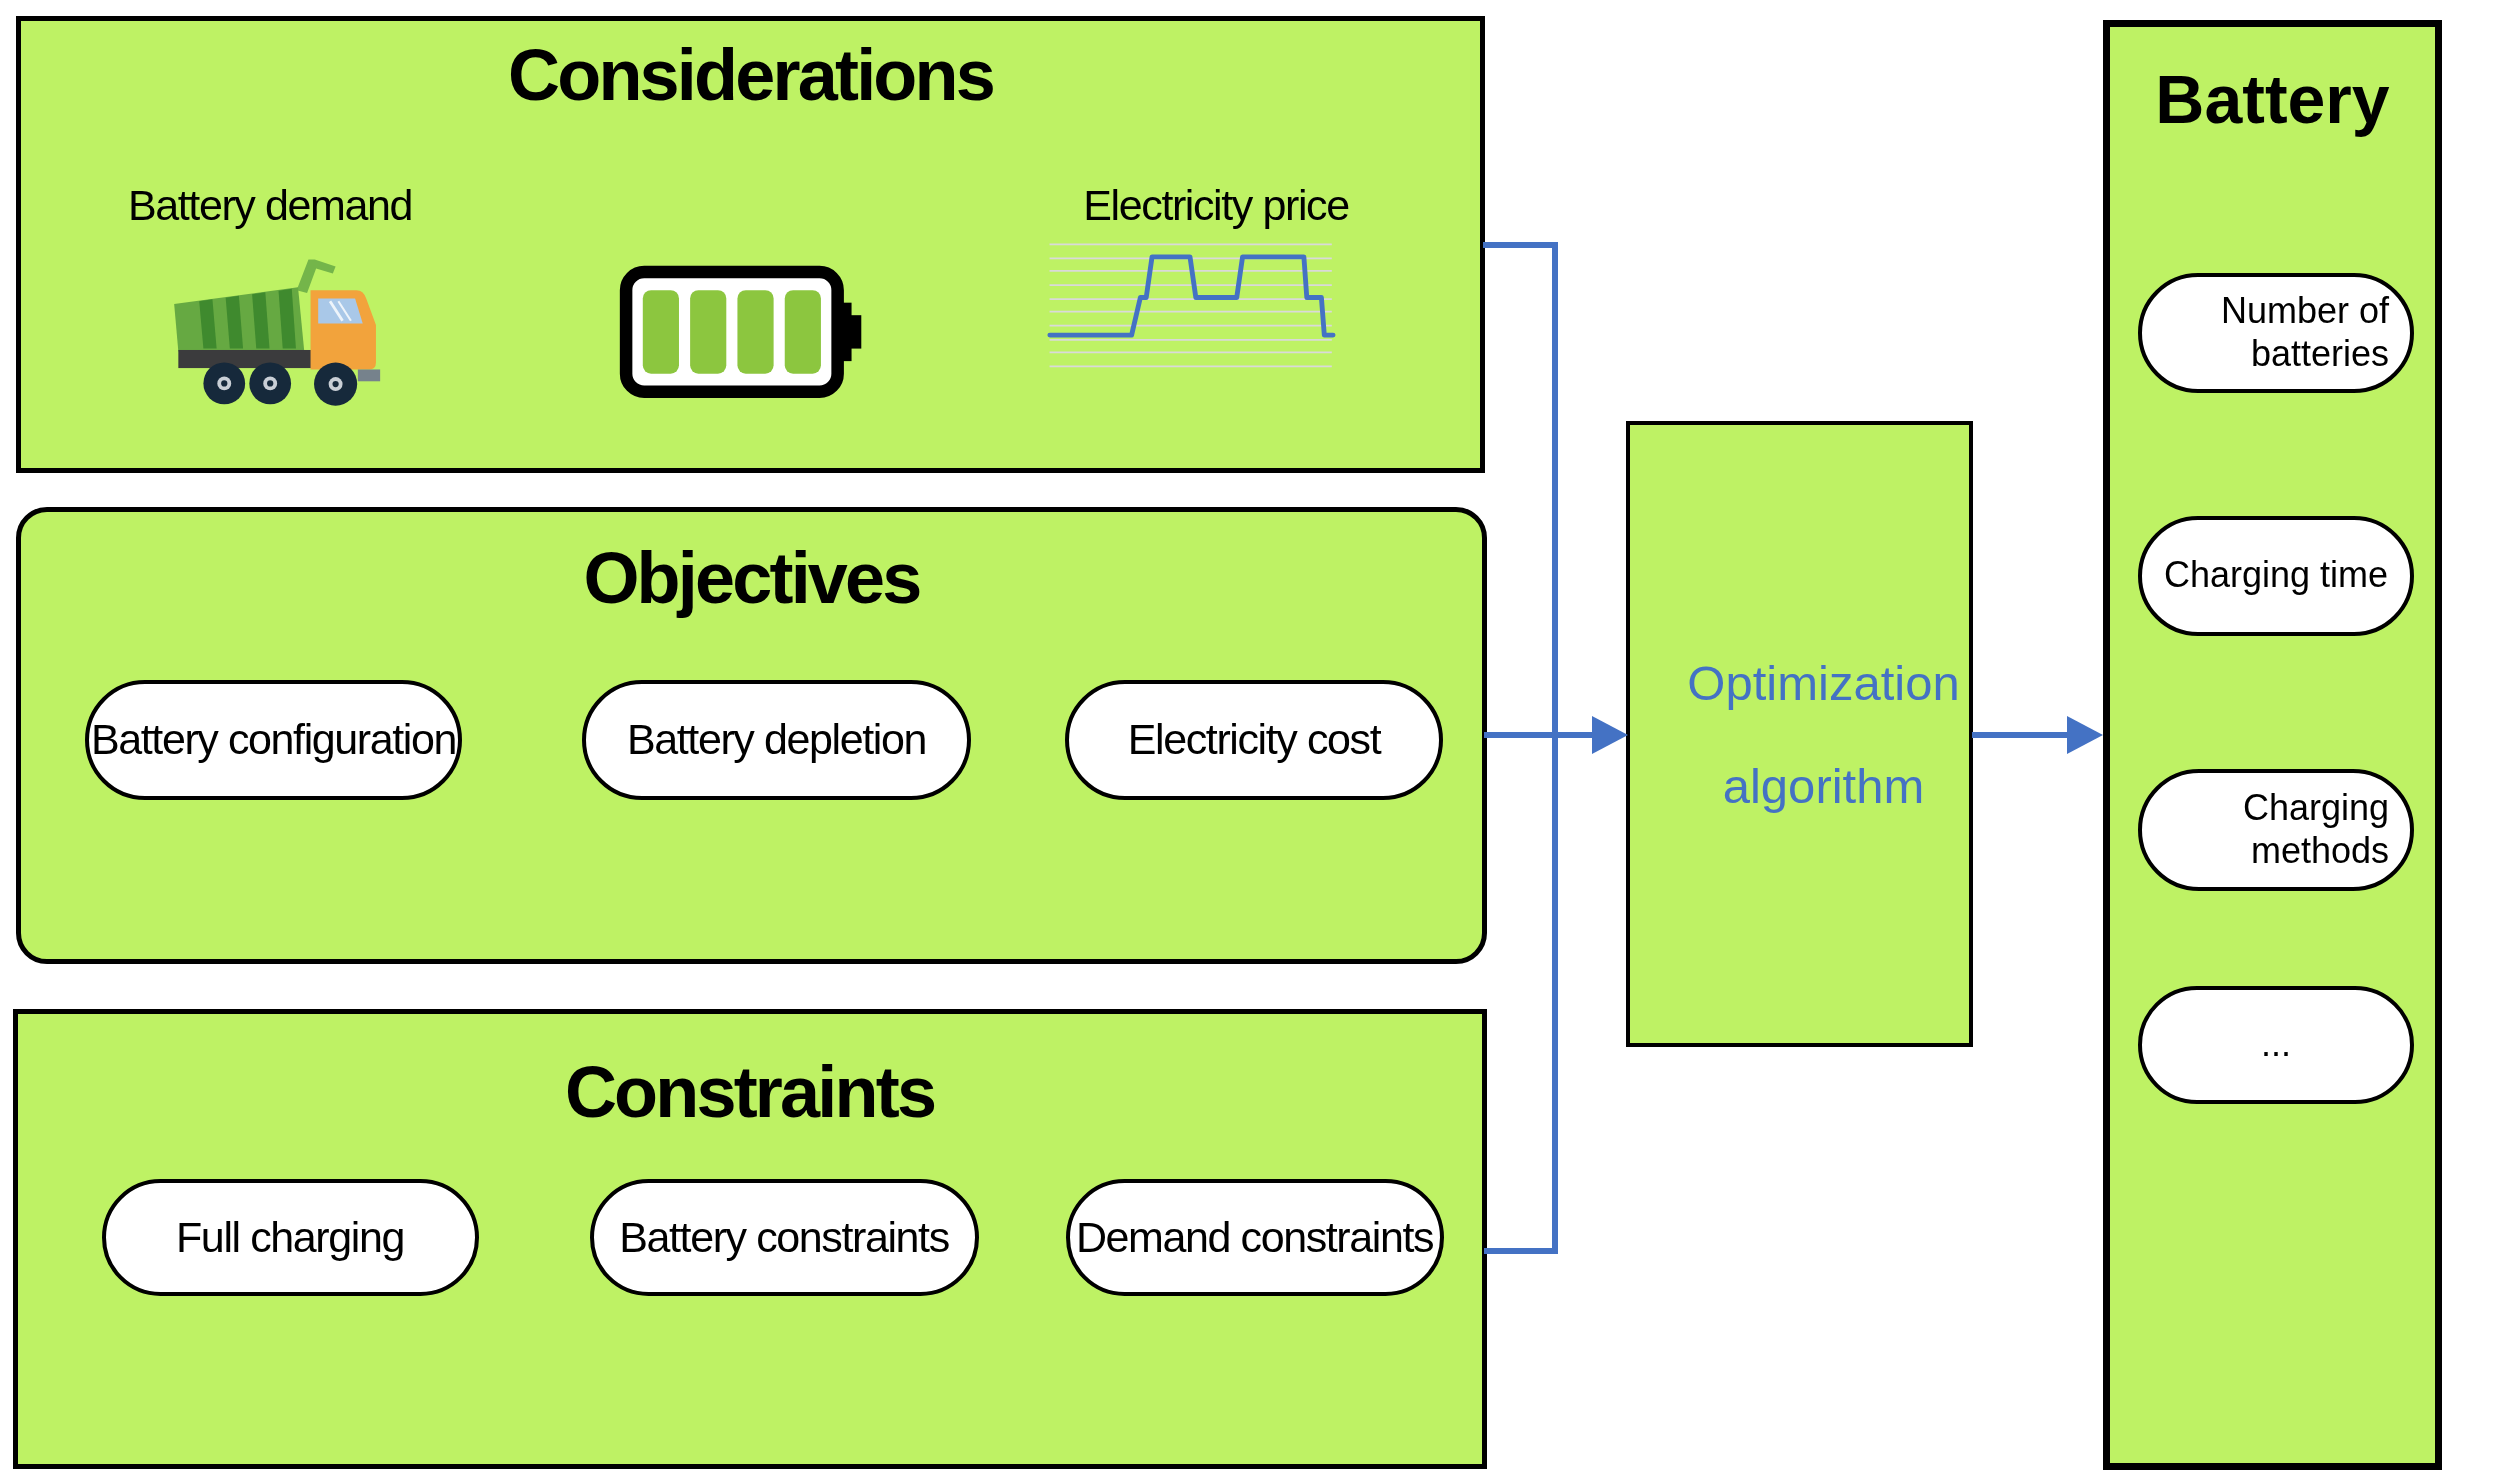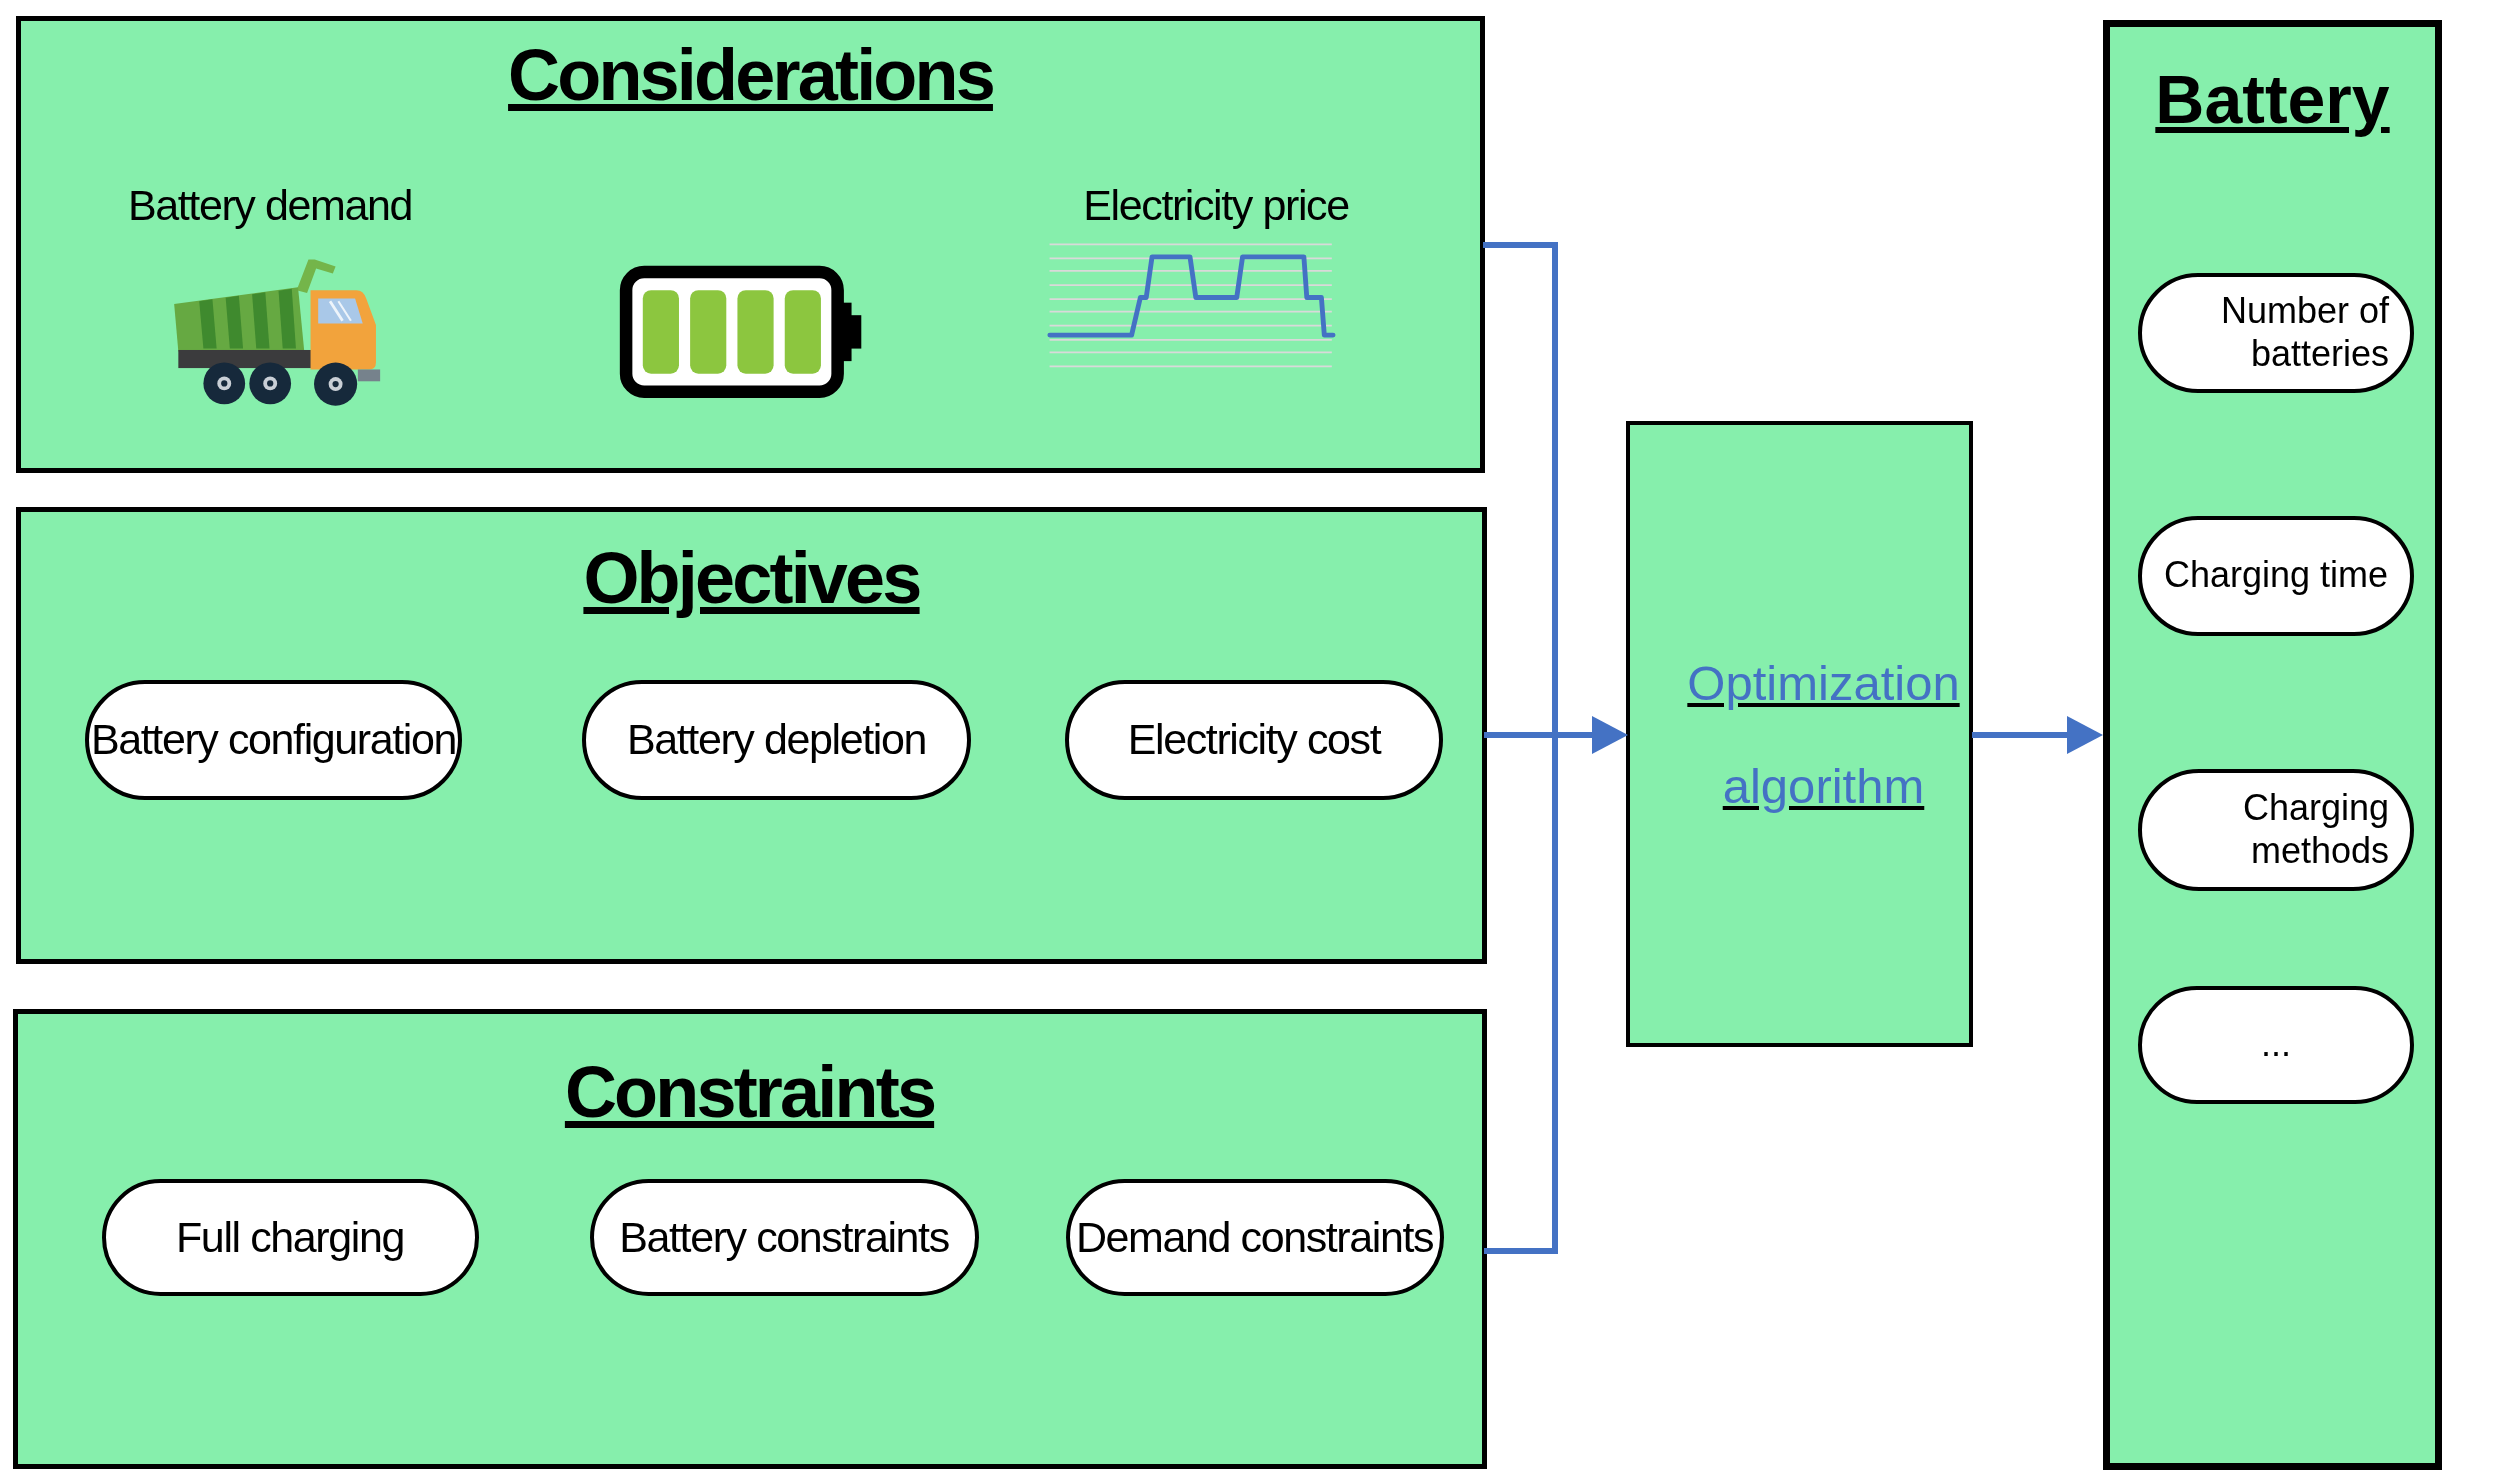--- a/index.html
+++ b/index.html
@@ -1,19 +1,19 @@
 <!DOCTYPE html>
 <html style="font-size:11px"><head>
 <meta charset="utf-8">
 <style>
   html,body{margin:0;padding:0;background:#ffffff;}
   body{width:2500px;height:1482px;position:relative;font-family:"Liberation Sans",sans-serif;color:#000;}
-  .box{position:absolute;background:#86efac;border:5.6px solid #000;box-sizing:border-box;text-decoration:underline;}
+  .box{position:absolute;background:#bef264;border:5.6px solid #000;box-sizing:border-box;}
   #considerations{left:16px;top:16px;width:1469px;height:457px;}
-  #objectives{left:16px;top:507px;width:1471px;height:457px;}
+  #objectives{left:16px;top:507px;width:1471px;height:457px;border-radius:31px;}
   #constraints{left:12.5px;top:1009px;width:1474px;height:460px;}
   #optimization{left:1626px;top:421px;width:347px;height:626px;border-width:4.2px;
     display:flex;flex-direction:column;justify-content:center;align-items:center;gap:47px;padding-left:48px;}
   #outputs{left:2103px;top:19.5px;width:339px;height:1450px;border-width:7px;}
 
   .box-title{margin:0;text-align:center;font-weight:bold;letter-spacing:-2.8px;font-size:72px;line-height:1.1;}
   #considerations .box-title{padding-top:15.3px;}
   #objectives .box-title{padding-top:26.5px;}
   #constraints .box-title{padding-top:39px;}
   #outputs .box-title{padding-top:35px;font-size:68px;letter-spacing:0;}

